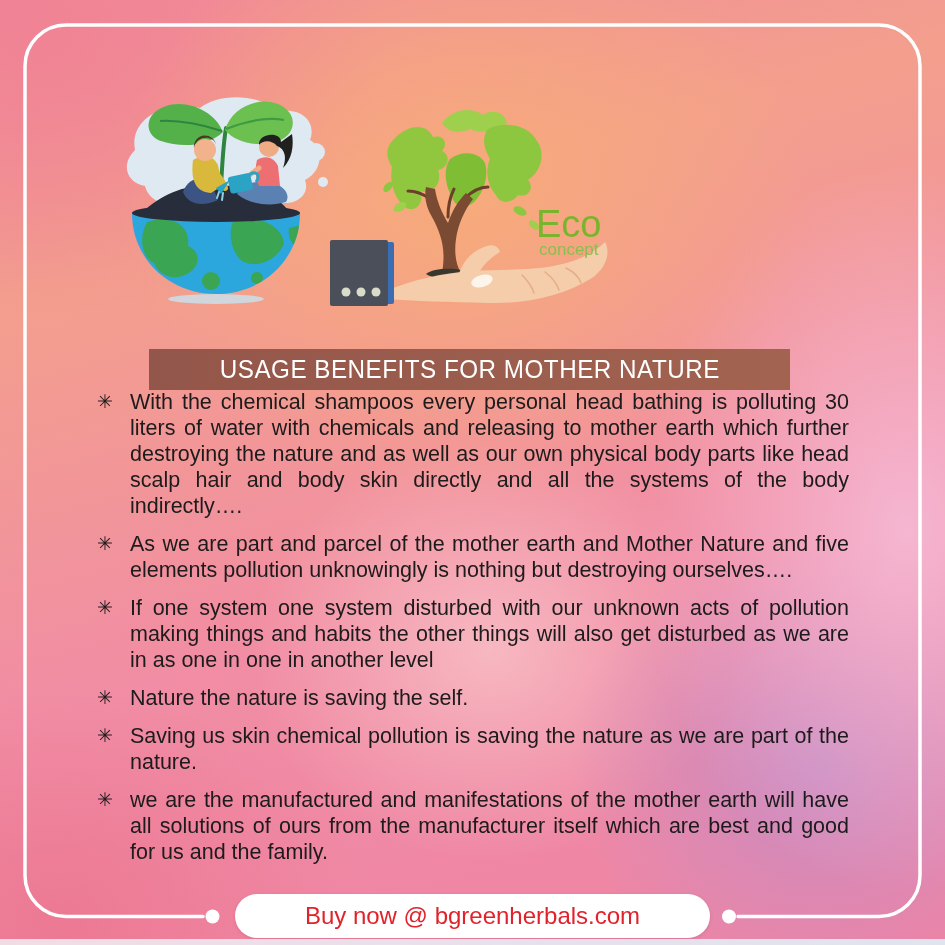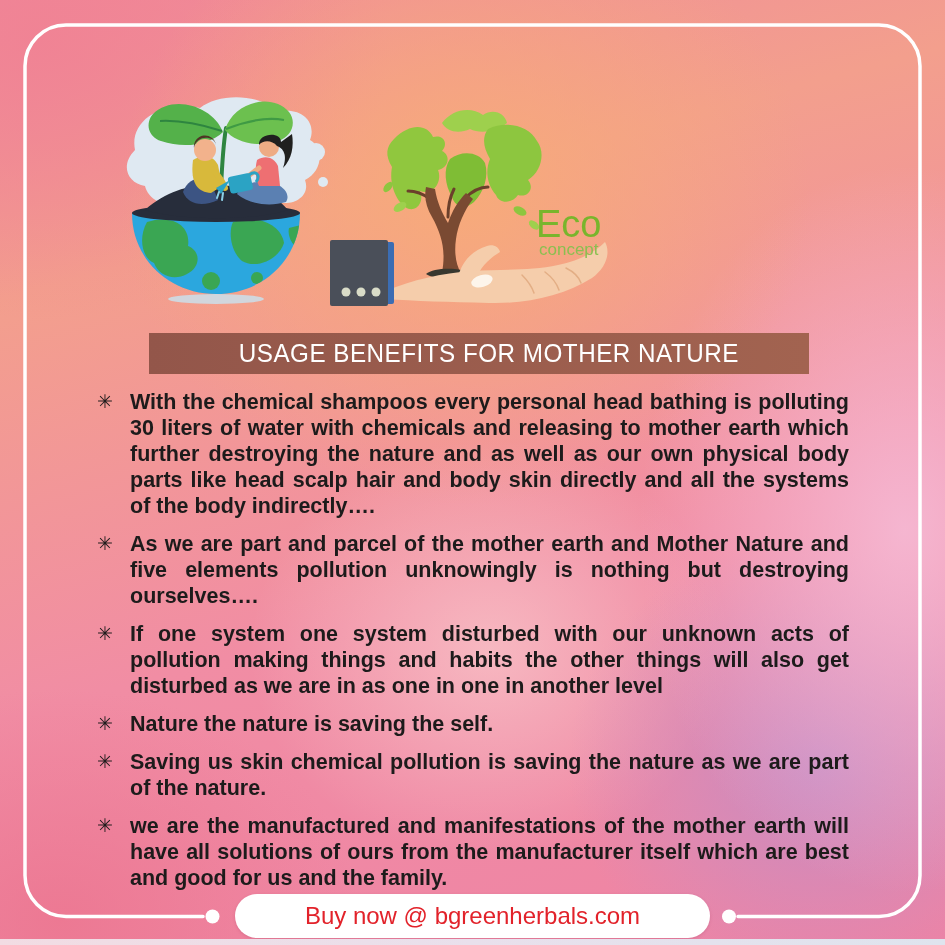--- a/index.html
+++ b/index.html
@@ -14,42 +14,41 @@
       radial-gradient(320px 280px at 490px 650px, rgba(255,238,228,0.45) 0%, rgba(255,238,228,0) 75%),
       radial-gradient(430px 330px at 60px 920px, rgba(236,118,144,0.85) 0%, rgba(236,118,144,0) 70%),
       radial-gradient(500px 400px at 40px 40px, rgba(240,130,148,0.9) 0%, rgba(240,130,148,0) 70%),
       linear-gradient(165deg, #f08a9b 0%, #f39f8d 25%, #f18da4 60%, #ee83a4 100%);
   }
   .abs{position:absolute;}
   .border-frame{left:0;top:0;width:945px;height:945px;pointer-events:none;}
   .illus-left{left:105px;top:88px;width:230px;height:225px;}
   .illus-right{left:330px;top:95px;width:290px;height:225px;}
   .banner{
-    left:149px;top:333px;width:641px;height:41px;
+    left:149px;top:349px;width:641px;height:41px;
     background:linear-gradient(to right,#93564a,#a26350);
-    display:flex;align-items:center;justify-content:center;padding-left:19px;
+    display:flex;align-items:center;justify-content:center;
   }
   .banner h1{
     margin:0;color:#ffffff;font-size:25px;font-weight:400;
     letter-spacing:0.5px;transform:scaleX(0.97);white-space:nowrap;
   }
   .benefits{
     left:97px;top:389px;width:752px;margin:0;padding:0;list-style:none;
   }
   .benefits li{
     display:flex;align-items:flex-start;margin:0 0 12px 0;
   }
   .benefits .marker{
     flex:0 0 22px;width:22px;font-size:19px;line-height:26px;color:#1d1b1b;
     text-align:left;margin-right:11px;
   }
   .benefits p{
     flex:1;margin:0;font-size:21.5px;line-height:26px;color:#1d1b1b;
     text-align:justify;
-    font-weight:bold;
   }
   .cta{
     left:235px;top:894px;width:475px;height:44px;border-radius:22px;
     background:#ffffff;display:flex;align-items:center;justify-content:center;
     color:#e2222a;font-weight:normal;font-size:24px;cursor:pointer;
     box-shadow:0 1px 3px rgba(160,60,90,0.25);
   }
   .bottom-strip{
     left:0;bottom:0;width:945px;height:6px;
     background:linear-gradient(to right,#f2dce3,#e9e0ec,#dfe4ee);

